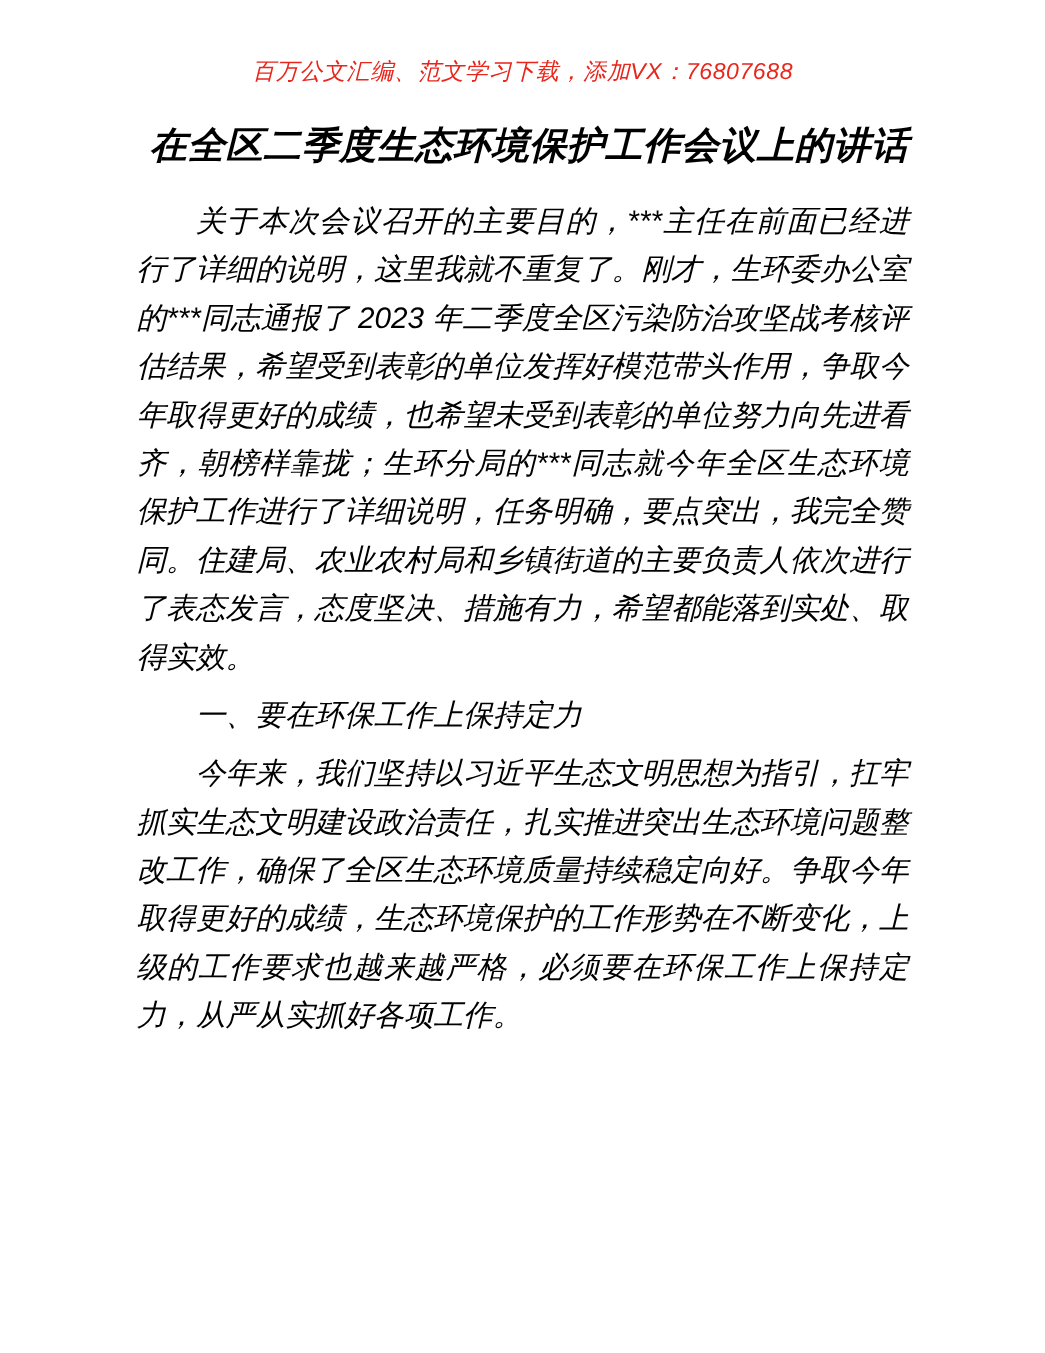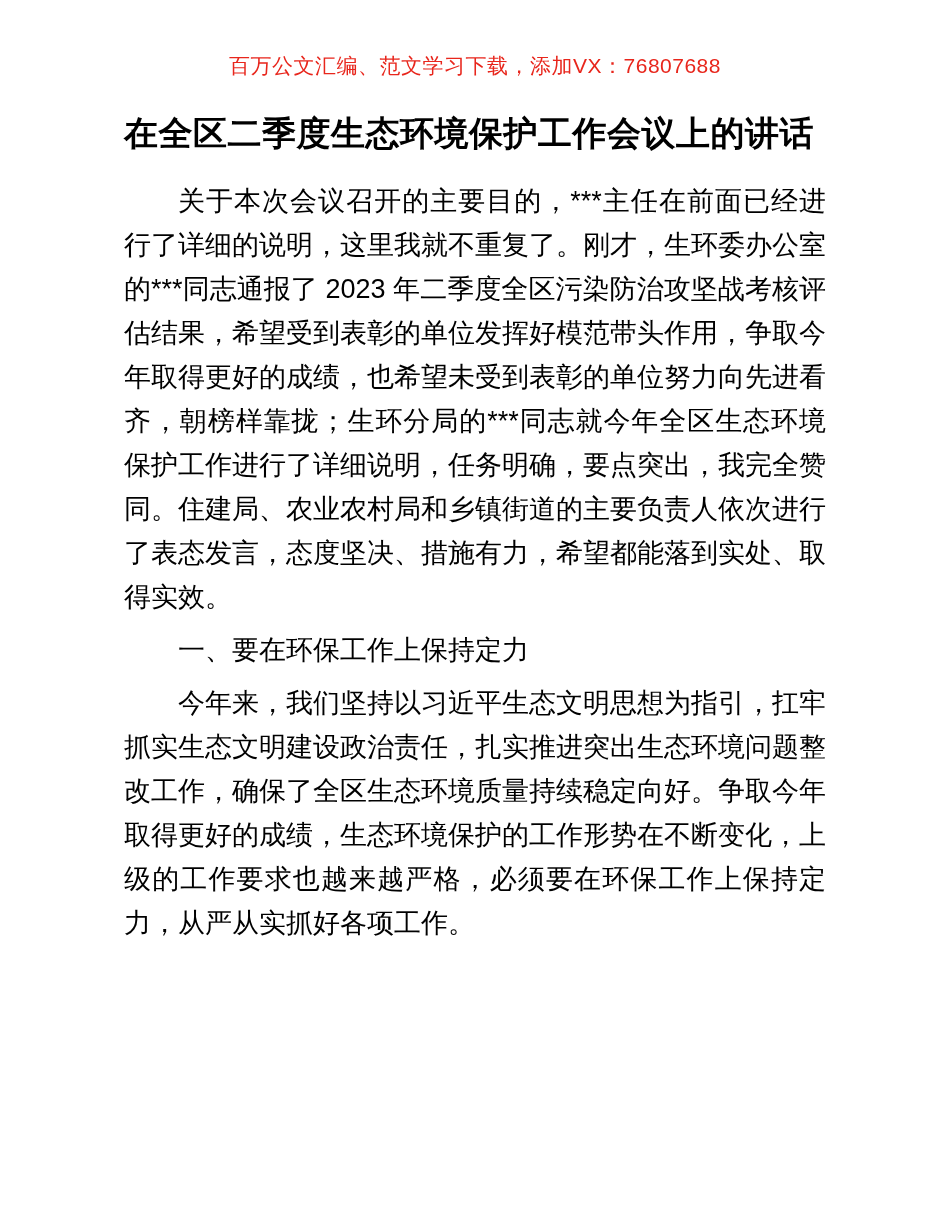--- a/index.html
+++ b/index.html
@@ -11,30 +11,31 @@
     position: relative;
     box-sizing: border-box;
     width: 950px;
     height: 1230px;
     margin: 0 auto;
     background: #ffffff;
     padding: 52px 124px 0 124px;
     overflow: hidden;
     font-family: "Liberation Sans", "DejaVu Sans", sans-serif;
     color: #000000;
+    font-style: italic;
   }
   .notice {
     text-align: center;
     font-size: 21px;
     line-height: 28px;
     font-weight: 400;
     letter-spacing: 0.5px;
   }
   .doc-title {
-    text-align: left;
+    text-align: right;
     font-size: 34px;
     line-height: 46px;
     font-weight: 700;
     margin-top: 30px;
     letter-spacing: 0.5px;
   }
   .content {
     margin-top: 23px;
     font-size: 27px;
     line-height: 44px;

